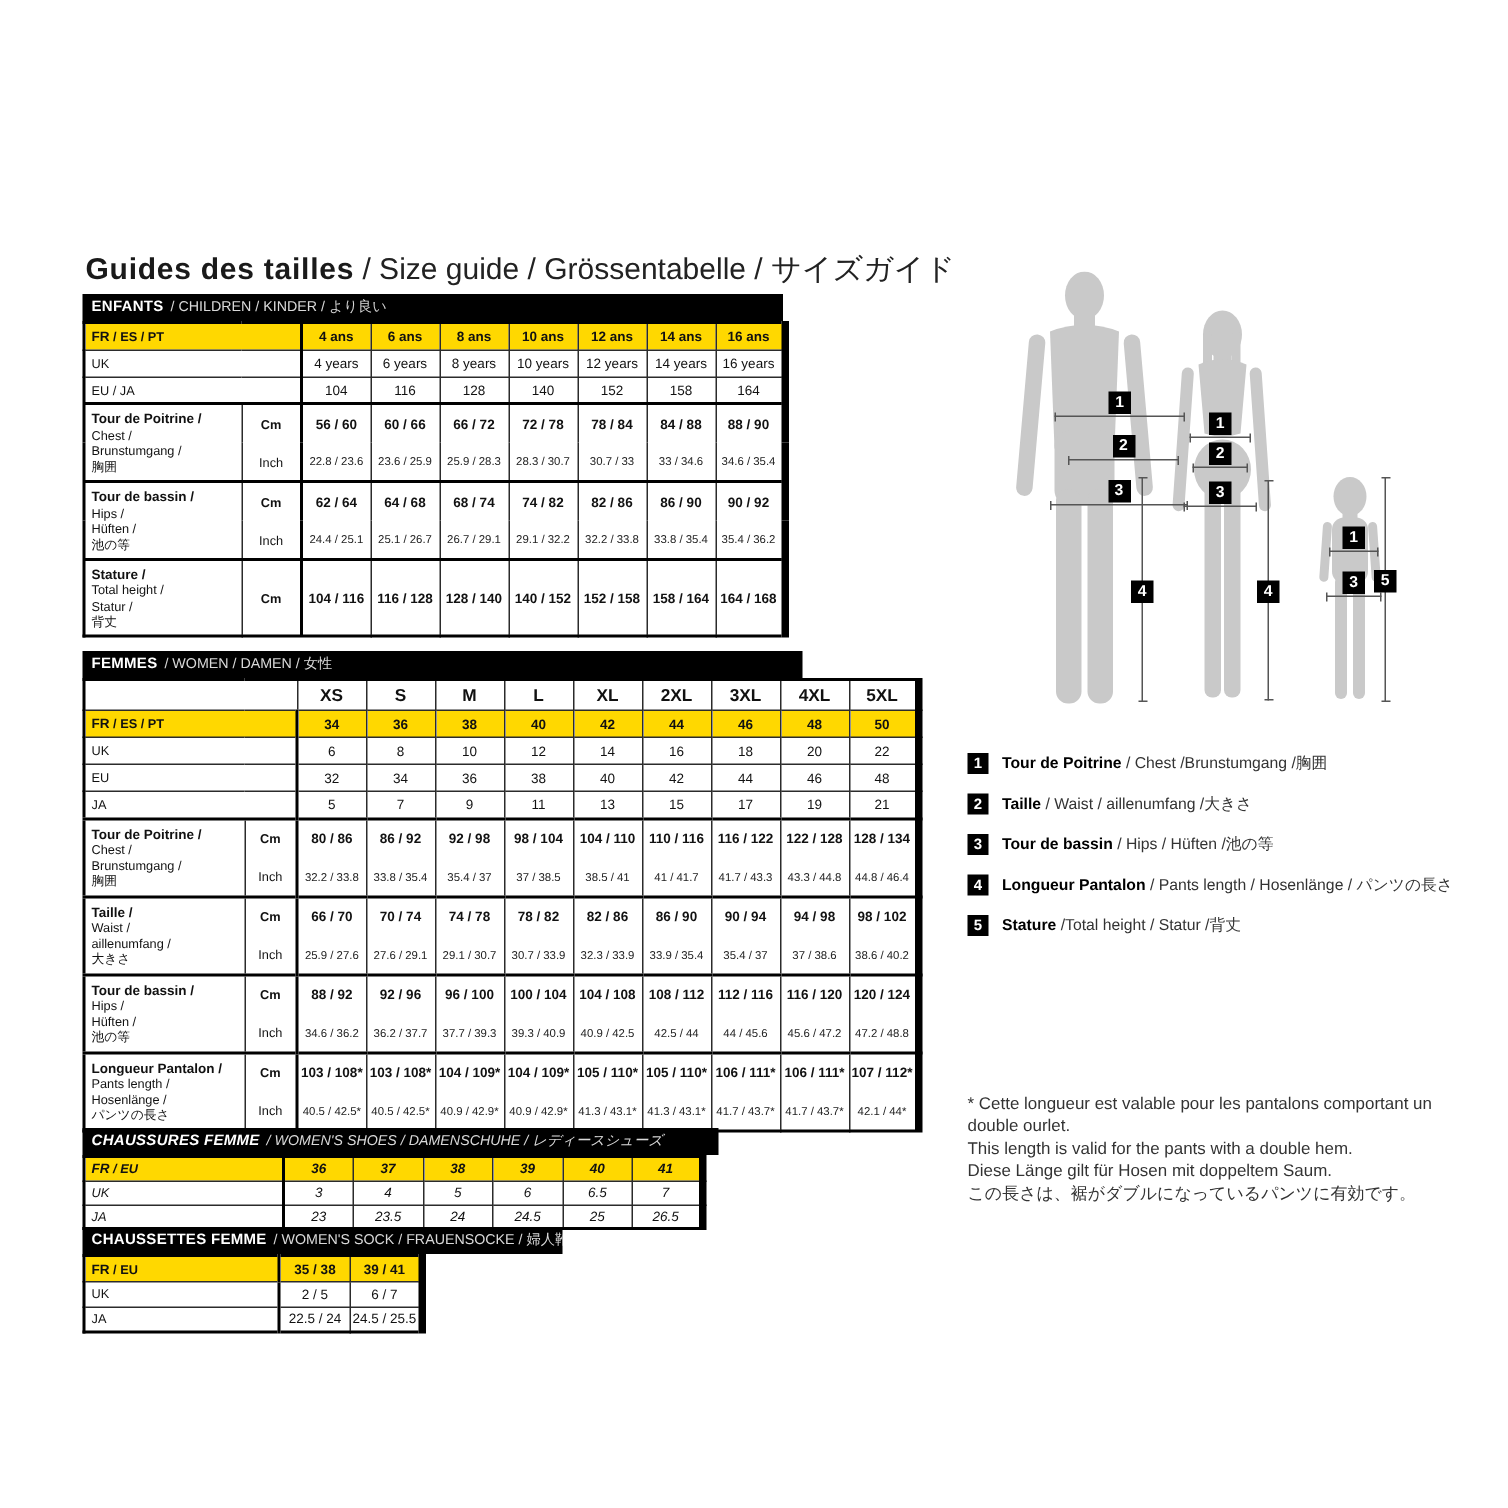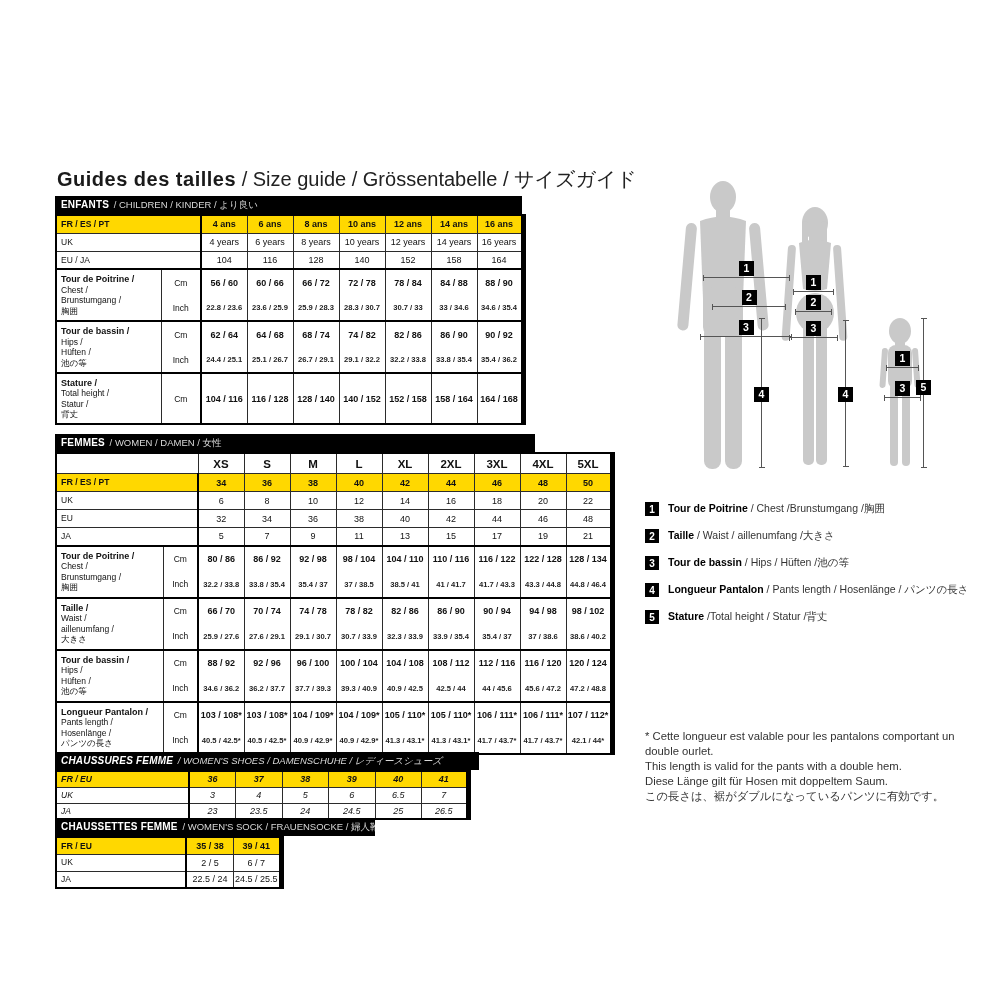--- a/index.html
+++ b/index.html
@@ -18,23 +18,23 @@
   table{border-collapse:collapse;table-layout:fixed;background:#fff;
         border:2px solid #000;border-right:5px solid #000;}
   td,th{border:1px solid #2b2b2b;text-align:center;padding:0;font-size:9px;
         color:#111;overflow:hidden;white-space:nowrap;}
   td.lab{text-align:left;padding:2px 4px;font-size:8.5px;line-height:10.5px;white-space:normal;}
   td.lab b{font-size:9px;}
   tr.yellow td{background:#FFD800;font-weight:bold;color:#111;}
   tr.hsize th{font-size:11.5px;font-weight:bold;height:19px;background:#fff;}
   tr.hsize td{background:#fff;}
   td.cm{font-weight:bold;font-size:9px;}
-  td.inch{font-size:7.6px;color:#222;font-weight:bold;}
+  td.inch{font-size:7.6px;color:#222;}
   td.unit{font-size:8.5px;}
-  td.cmu{font-weight:normal;}
+  td.cmu{font-weight:bold;}
   tr.grp td{border-top:2px solid #000;}
   td.fd{border-left:2px solid #000;}
   td.nb{border-bottom:none;}
   td.nt{border-top:none;}
   
   #legend{position:absolute;left:645px;top:502px;}
   .lrow{display:flex;align-items:center;margin-bottom:13px;height:14px;white-space:nowrap;}
   .lbadge{width:14px;height:14px;background:#000;color:#fff;font-size:10px;font-weight:bold;
           display:flex;align-items:center;justify-content:center;margin-right:9px;flex:0 0 14px;}
   .ltext{font-size:10.5px;color:#333;}

